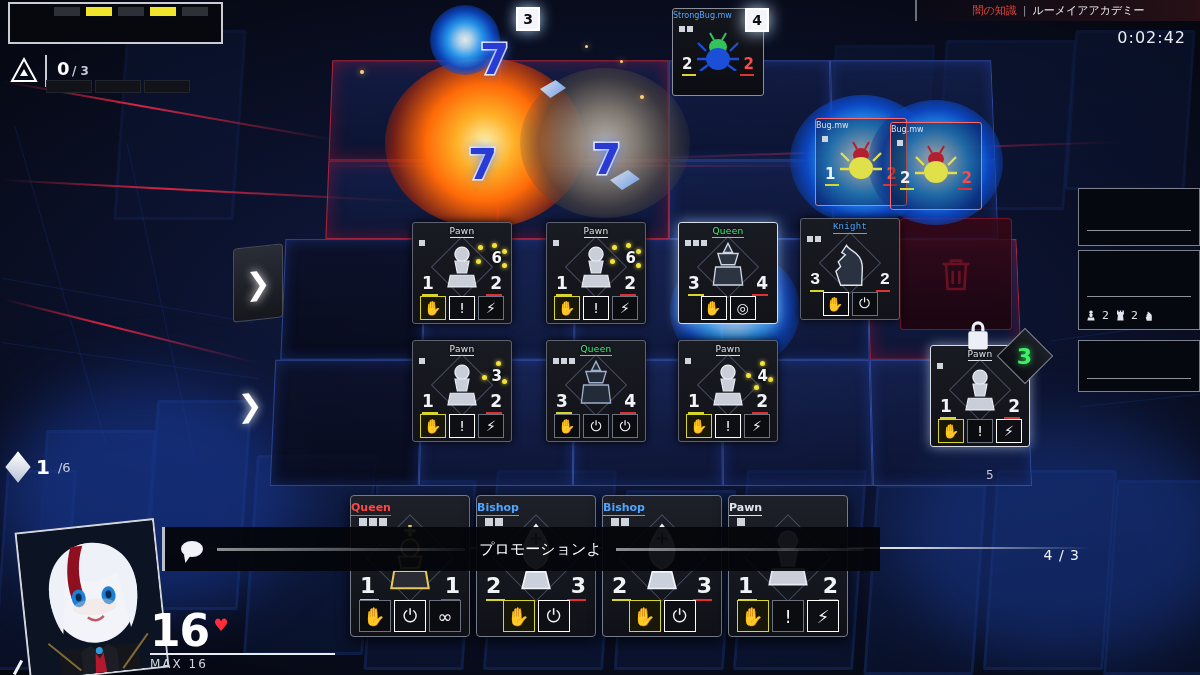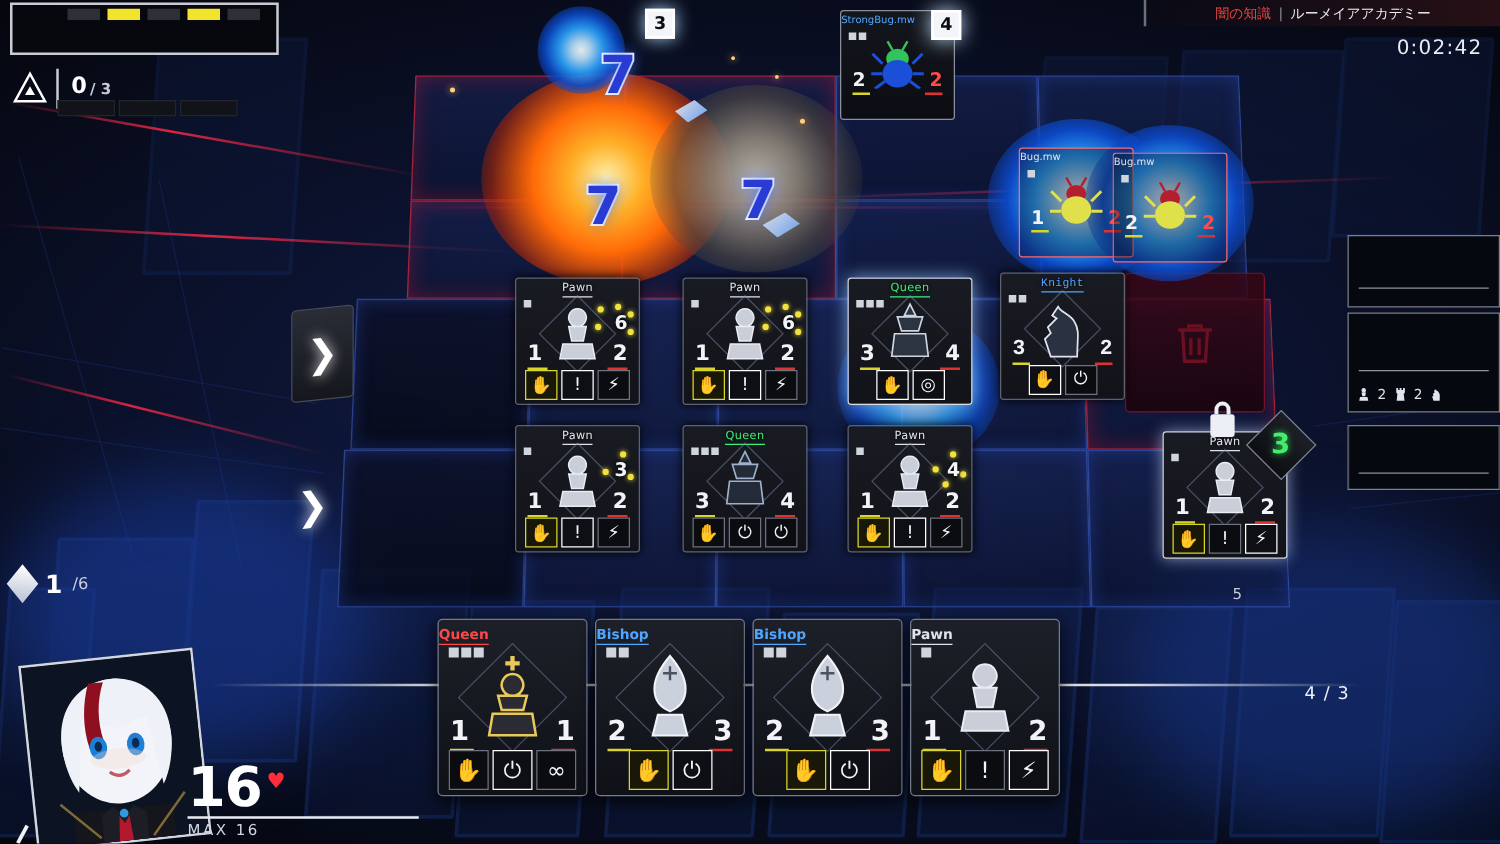--- a/index.html
+++ b/index.html
@@ -692,14 +692,20 @@
     <div class="u-hp">2</div>
     <div class="acts">
       <div class="act hl">✋</div>
       <div class="act">!</div>
       <div class="act lit">⚡</div>
     </div>
   </div>
 
   <div class="handcount">4 / 3</div>
 
+  <div class="dialog">
+    <div class="bubble"></div>
+    <div class="line"></div>
+    <div class="jp">プロモーションよ</div>
+    <div class="line"></div>
+  </div>
 
 </div>
 
 </body></html>

